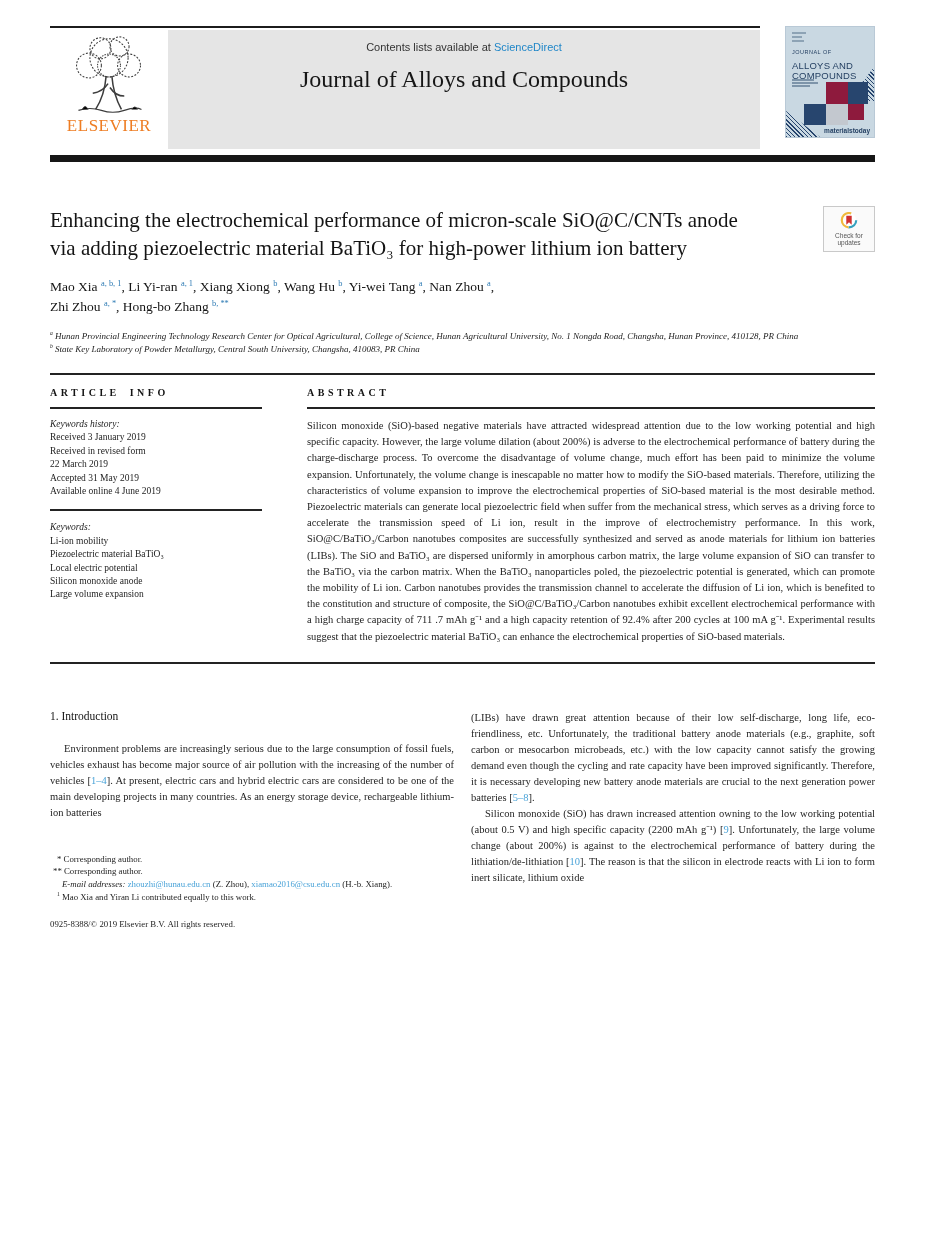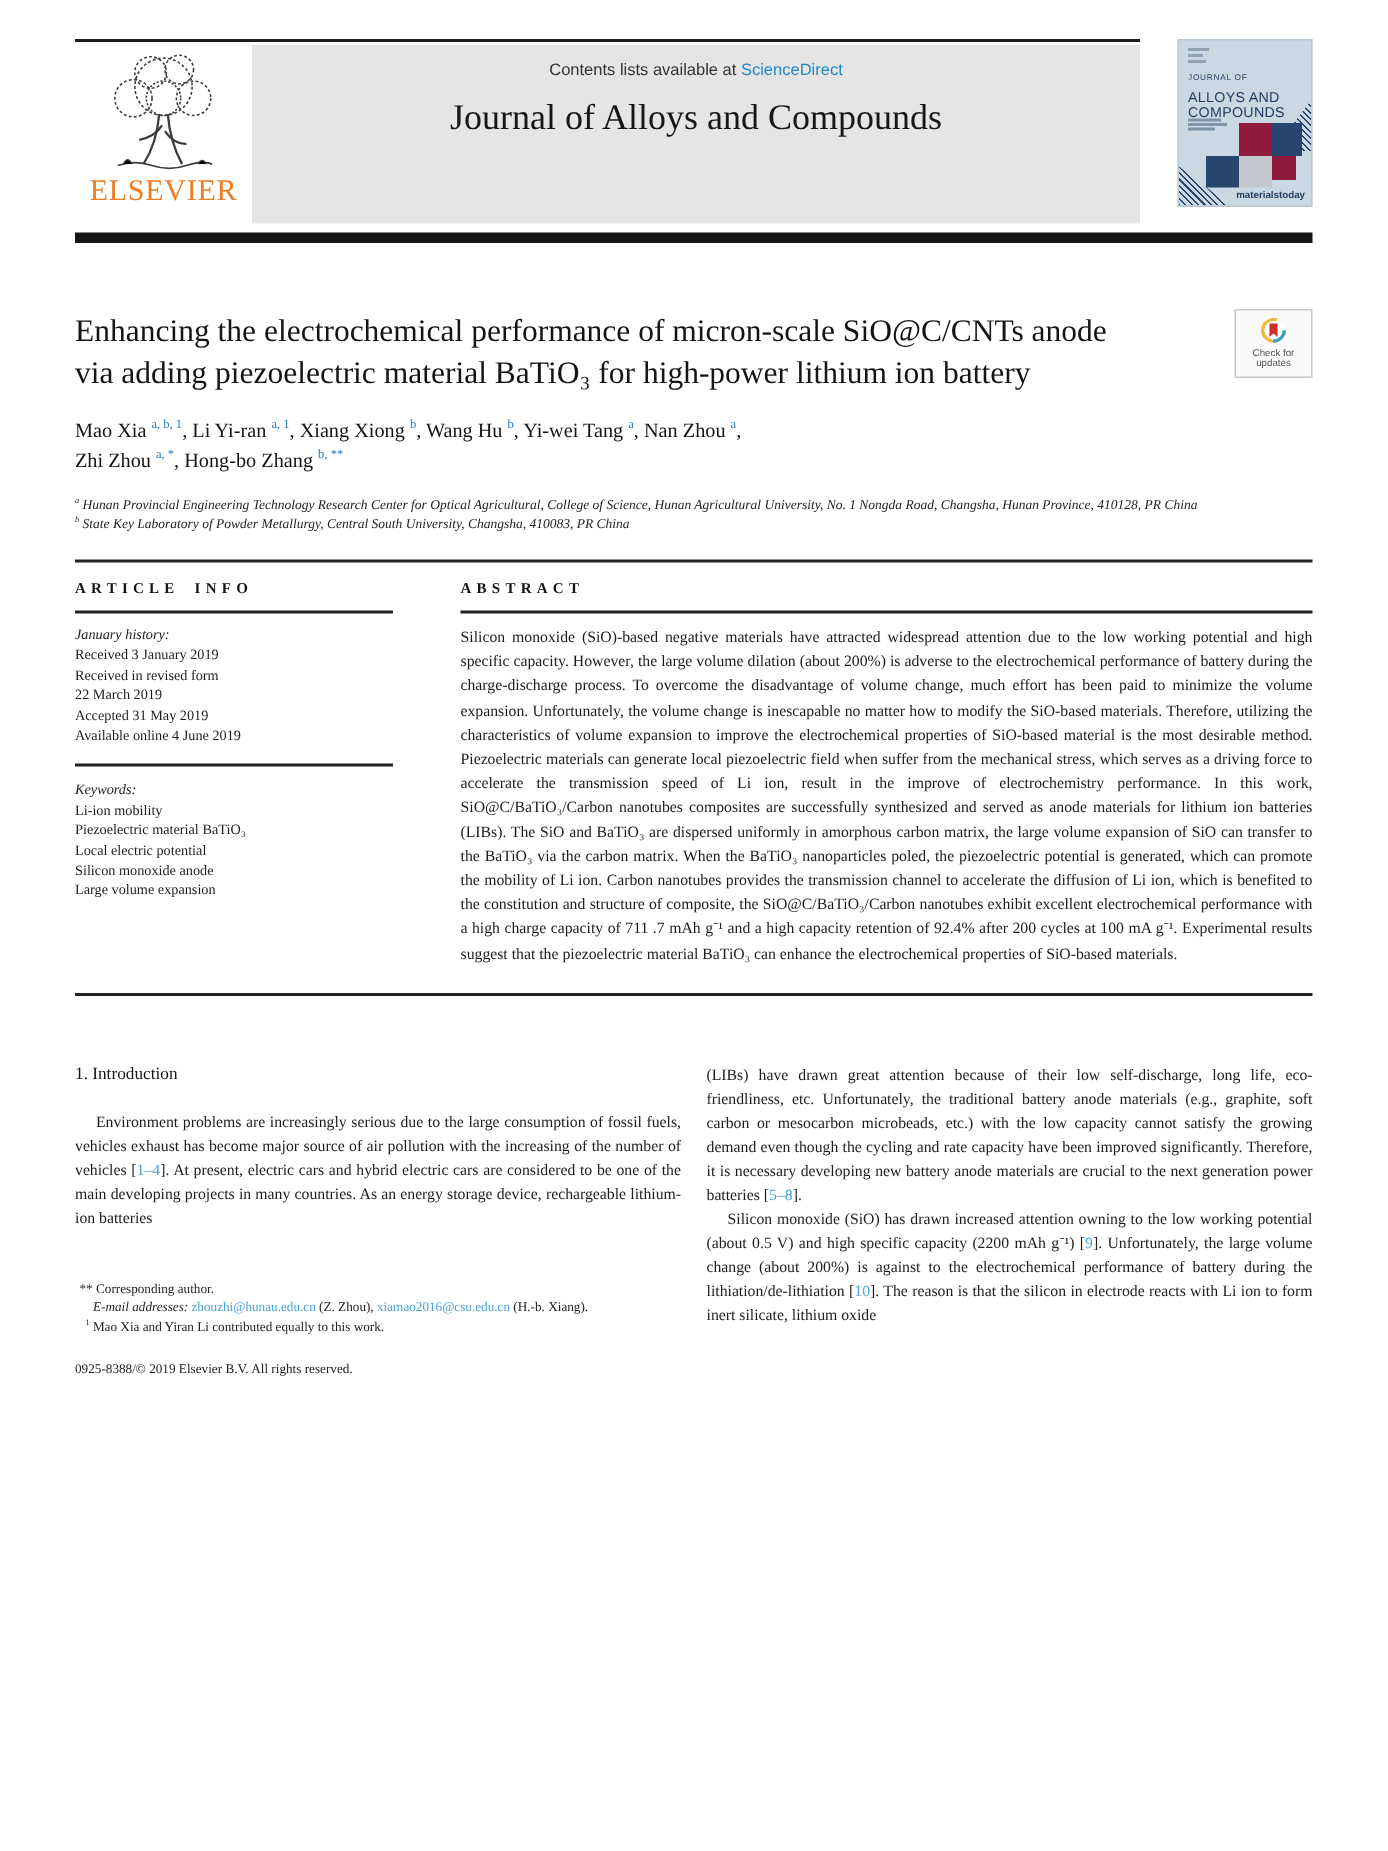--- a/index.html
+++ b/index.html
@@ -9,21 +9,21 @@
   .page{padding:0 50px;}
 
   
   .citation{margin-top:66px;text-align:center;font-size:10px;color:#2e7bb4;}
 
   
   .masthead{display:flex;margin-top:26px;align-items:flex-start;}
   .mast-main{display:flex;width:710px;border-top:2px solid #1c1c1c;padding-top:2px;}
   .logo-box{width:118px;display:flex;flex-direction:column;align-items:center;padding-top:4px;}
   .logo-box svg{display:block;}
-  .elsevier-word{font-family:"Liberation Serif",serif;font-size:20px;letter-spacing:.5px;color:#ee7d23;margin-top:-2px;}
+  .elsevier-word{font-family:"Liberation Serif",serif;font-size:17px;letter-spacing:.5px;color:#ee7d23;margin-top:-2px;}
   .graybox{flex:1;background:#e5e5e5;height:108px;text-align:center;padding-top:11px;box-sizing:content-box;}
   .contents-line{font-family:"Liberation Sans",sans-serif;font-size:11px;color:#333;}
   .journal-title{font-size:24px;color:#161616;margin-top:13px;}
   .homepage-line{font-family:"Liberation Sans",sans-serif;font-size:10.5px;letter-spacing:1.4px;color:#3a3a3a;margin-top:21px;}
   a,.link{color:#4aa3d8;text-decoration:none;}
   .link2{color:#2e7bb4;}
   .sd-link{color:#1f86c8;}
 
   
   .cover{width:90px;height:112px;margin-left:auto;background:#c9d8e2;position:relative;overflow:hidden;border:1px solid #b9c9d6;box-sizing:border-box;}
@@ -179,21 +179,21 @@
     <div><span class="sup">b</span><span> State Key Laboratory of Powder Metallurgy, Central South University, Changsha, 410083, PR China</span></div>
   </div>
 
   <hr class="rule-full rule-1">
 
   <div class="info-abs">
     <div class="info-col">
       <div class="col-heading">ARTICLE INFO</div>
       <hr class="rule-col">
       <div class="info-text">
-        <div class="lbl">January history:</div>
+        <div class="lbl">Keywords history:</div>
         <div>Received 3 January 2019</div>
         <div>Received in revised form</div>
         <div>22 March 2019</div>
         <div>Accepted 31 May 2019</div>
         <div>Available online 4 June 2019</div>
       </div>
       <hr class="rule-mid">
       <div class="info-text">
         <div class="lbl">Keywords:</div>
         <div>Li-ion mobility</div>
@@ -212,20 +212,21 @@
   </div>
 
   <hr class="rule-full rule-2">
 
   <div class="body-cols">
     <div class="bcol">
       <h2 class="sec-heading">1. Introduction</h2>
       <p class="bpara indent"><span>Environment problems are increasingly serious due to the large consumption of fossil fuels, vehicles exhaust has become major source of air pollution with the increasing of the number of vehicles [</span><span class="link">1–4</span><span>]. At present, electric cars and hybrid electric cars are considered to be one of the main developing projects in many countries. As an energy storage device, rechargeable lithium-ion batteries</span></p>
 
       <div class="footnotes">
+        <div class="fn" style="padding-left:7px;">* Corresponding author.</div>
         <div class="fn" style="padding-left:3px;">** Corresponding author.</div>
         <div class="fn" style="text-indent:12px;"><span class="it">E-mail addresses: </span><span class="link">zhouzhi@hunau.edu.cn</span><span> (Z. Zhou), </span><span class="link">xiamao2016@csu.edu.cn</span><span> (H.-b. Xiang).</span></div>
         <div class="fn" style="padding-left:7px;"><span class="sup">1</span><span> Mao Xia and Yiran Li contributed equally to this work.</span></div>
       </div>
 
       <div class="doi-block">
         <div>0925-8388/© 2019 Elsevier B.V. All rights reserved.</div>
       </div>
     </div>
 

